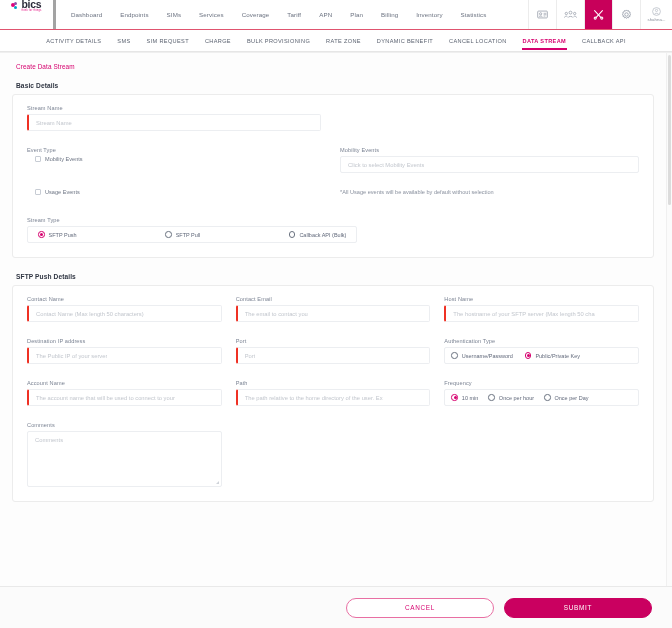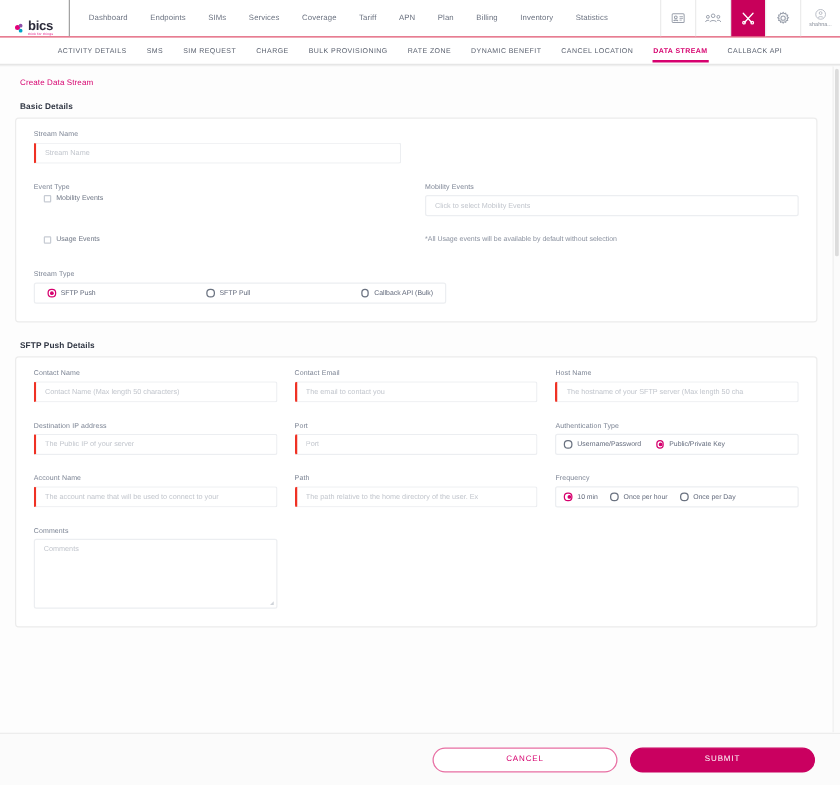--- a/index.html
+++ b/index.html
@@ -24,23 +24,23 @@
     background: #ffffff;
     border-bottom: 1px solid #e0536f;
     display: flex;
     align-items: stretch;
     flex: 0 0 auto;
     position: relative;
   }
   .logo-wrap {
     width: 56px;
     display: flex;
-    align-items: flex-end;
+    align-items: flex-start;
     justify-content: center;
-    border-right: 1px solid #a3a3a3;
+    border-right: 3px solid #a3a3a3;
   }
   .logo {
     display: flex;
     align-items: center;
     gap: 1px;
   }
   .logo-mark { width: 9px; height: 9px; position: relative; }
   .logo-mark .d1, .logo-mark .d2, .logo-mark .d3 {
     position: absolute; border-radius: 50%;
   }

